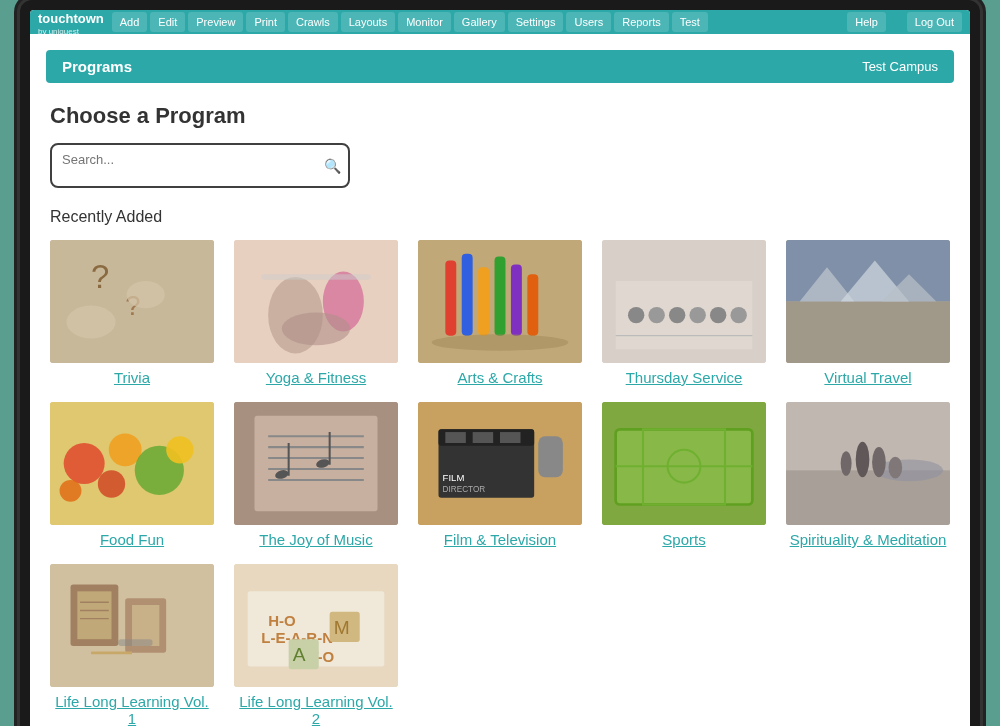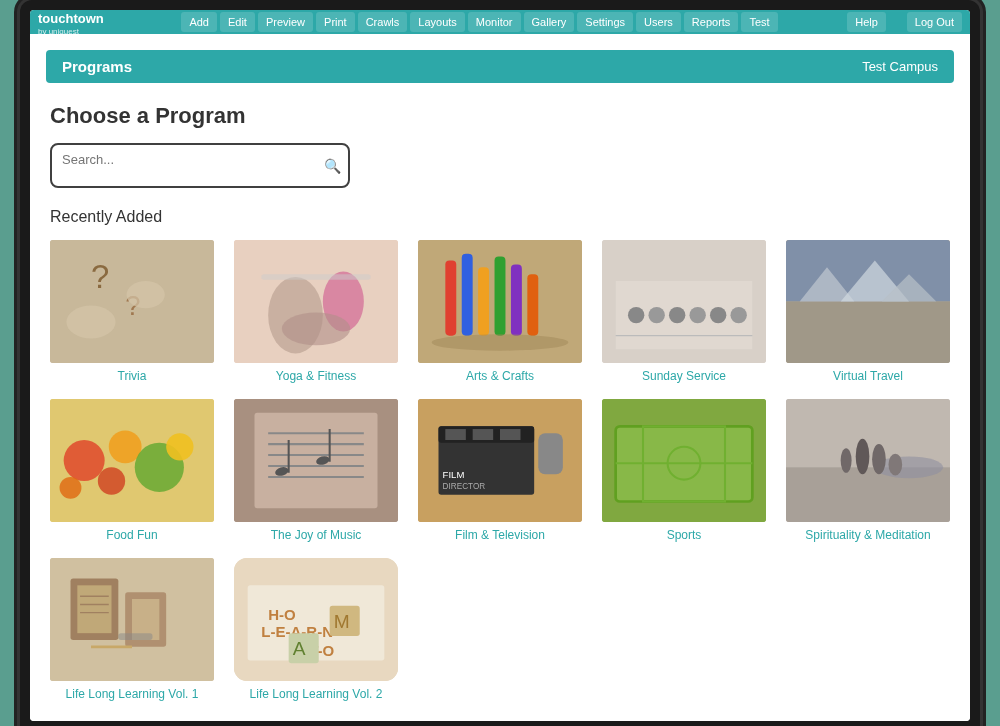--- a/index.html
+++ b/index.html
@@ -62,21 +62,20 @@
     .logo-sub {
       color: rgba(255,255,255,0.8);
       font-size: 8px;
       display: block;
     }
 
     .nav-buttons {
       display: flex;
       gap: 3px;
       flex: 1;
-      justify-content: center;
     }
 
     .nav-btn {
       background: rgba(255,255,255,0.15);
       color: white;
       border: none;
       border-radius: 3px;
       padding: 4px 8px;
       font-size: 11px;
       cursor: pointer;
@@ -181,38 +180,39 @@
       justify-content: center;
     }
 
     .program-thumb svg {
       width: 100%;
       height: 100%;
     }
 
     .program-label {
       color: #2da8a8;
-      font-size: 12px;
-      text-align: right;
+      font-size: 15px;
+      text-decoration: underline;
+      text-align: center;
       cursor: pointer;
     }
 
     
     .thumb-trivia { background: #c8b89a; }
     .thumb-yoga { background: #e8d0c0; }
     .thumb-arts { background: #c0a878; }
     .thumb-sunday { background: #d8d0c8; }
     .thumb-travel { background: #b0a898; }
     .thumb-food { background: #e0c870; }
     .thumb-music { background: #a89080; }
     .thumb-film { background: #c8a060; }
     .thumb-sports { background: #80a840; }
     .thumb-spiritual { background: #c0b8b0; }
     .thumb-lll1 { background: #d0c0a0; }
-    .thumb-lll2 { background: #e8d8c0; border-radius: 13px; }
+    .thumb-lll2 { background: #e8d8c0; }
   </style>
 </head>
 <body>
 
 <div class="monitor-wrapper">
   <div class="monitor-screen">
     <div class="screen-inner">
 
       <div class="top-nav">
         <div class="logo-area">
@@ -309,21 +309,21 @@
                 <rect x="10" y="30" width="100" height="50" fill="#e8e0d8" opacity="0.5"></rect>
                 <circle cx="25" cy="55" r="6" fill="#888"></circle>
                 <circle cx="40" cy="55" r="6" fill="#999"></circle>
                 <circle cx="55" cy="55" r="6" fill="#888"></circle>
                 <circle cx="70" cy="55" r="6" fill="#999"></circle>
                 <circle cx="85" cy="55" r="6" fill="#888"></circle>
                 <circle cx="100" cy="55" r="6" fill="#999"></circle>
                 <line x1="10" y1="70" x2="110" y2="70" stroke="#bbb" stroke-width="1"></line>
               </svg>
             </div>
-            <span class="program-label">Sunday Service</span>
+            <span class="program-label">Thursday Service</span>
           </div>
 
           <div class="program-item">
             <div class="program-thumb thumb-travel">
               <svg viewBox="0 0 120 90" xmlns="http://www.w3.org/2000/svg">
                 <rect width="120" height="90" fill="#b0a898"></rect>
                 <rect x="0" y="0" width="120" height="45" fill="#8090a8"></rect>
                 <rect x="0" y="45" width="120" height="45" fill="#a09888"></rect>
                 <polygon points="10,45 30,20 50,45" fill="#c0c8d0" opacity="0.7"></polygon>
                 <polygon points="40,45 65,15 90,45" fill="#d0d8e0" opacity="0.7"></polygon>

